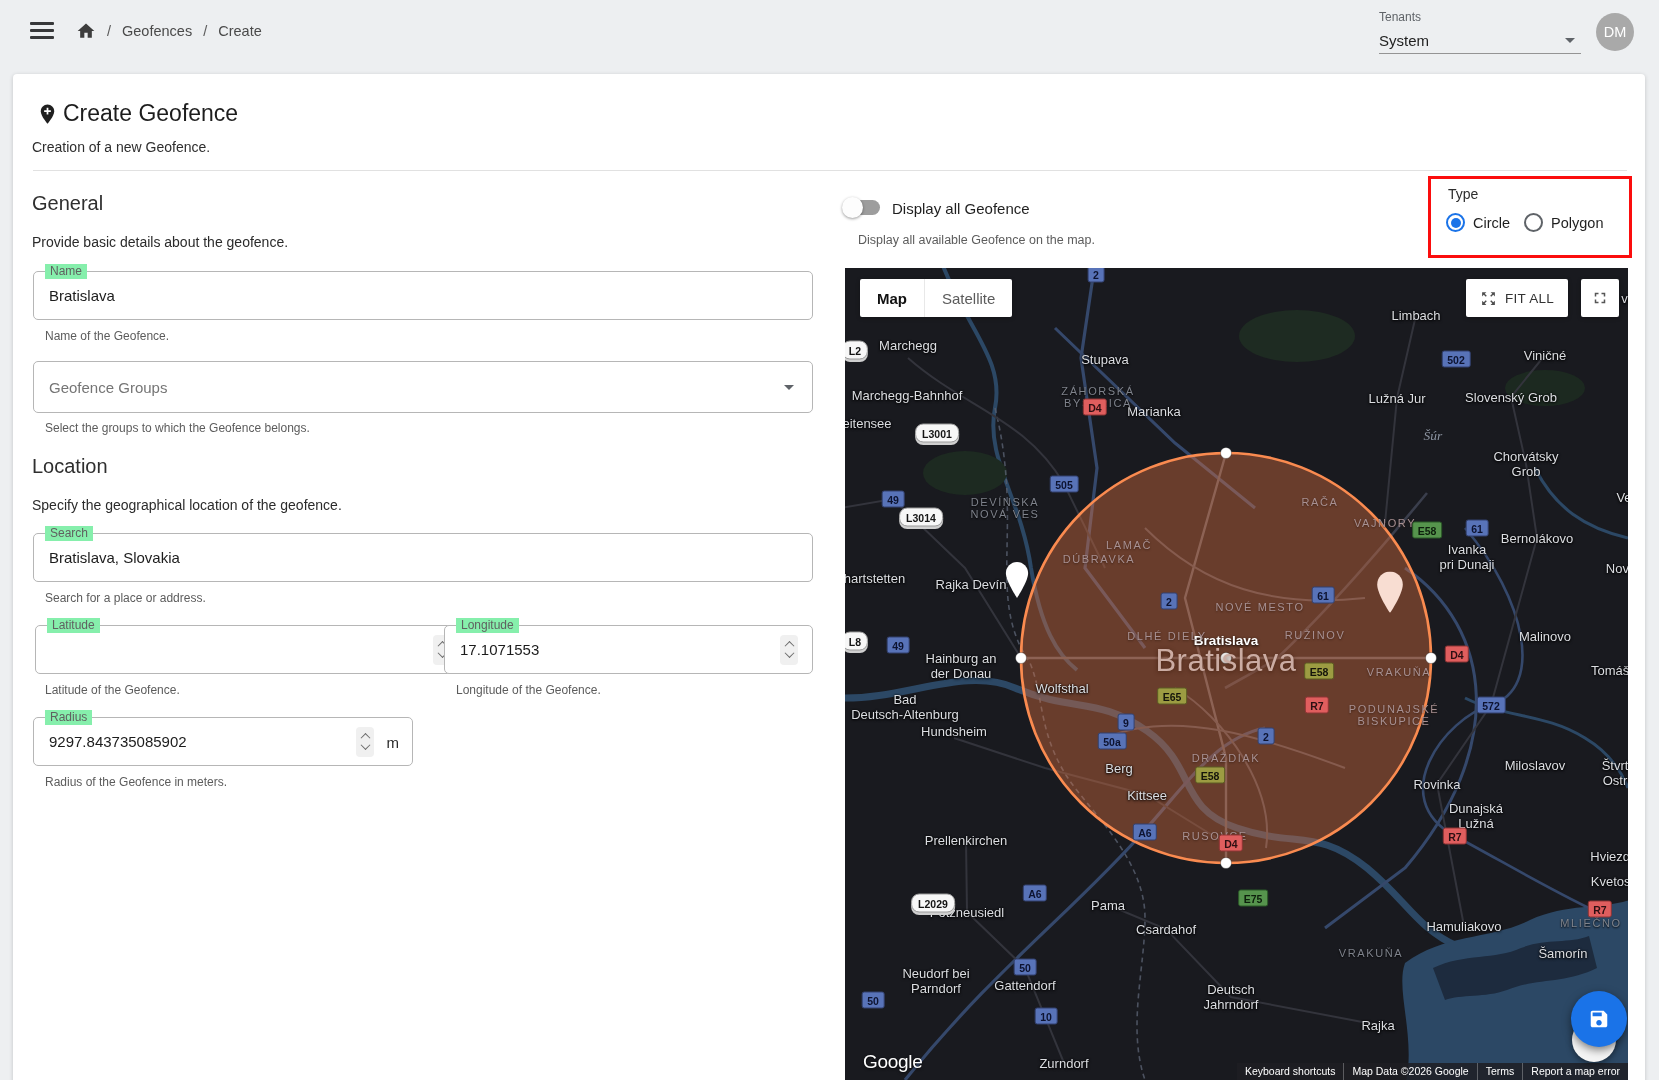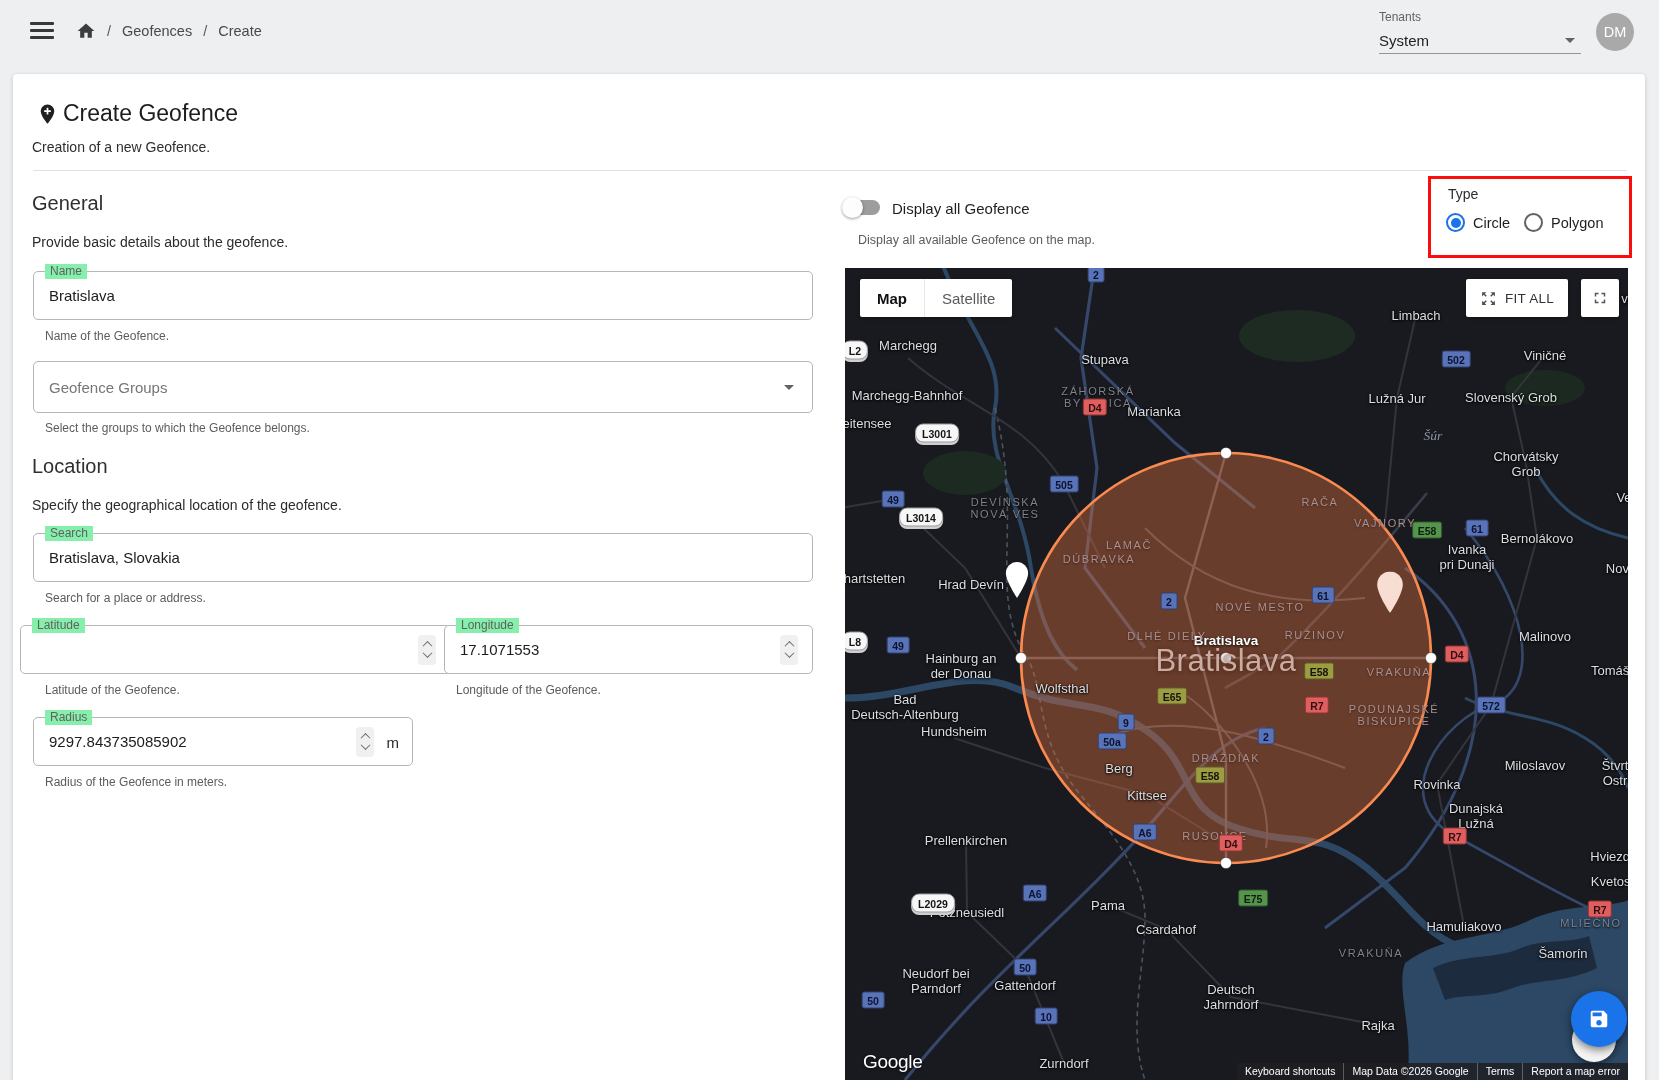--- a/index.html
+++ b/index.html
@@ -164,21 +164,21 @@
 
   <div class="abs sec-h" style="left:32px; top:455px;">Location</div>
   <div class="abs sec-d" style="left:32px; top:497px;">Specify the geographical location of the geofence.</div>
 
   <div class="fld" style="left:33px; top:533px; width:780px; height:49px;">
     <span class="flabel">Search</span>
     <input value="Bratislava, Slovakia" style="">
   </div>
   <div class="helper" style="left:45px; top:591px;">Search for a place or address.</div>
 
-  <div class="fld" style="left:20px; top:625px; width:431px; height:49px;">
+  <div class="fld" style="left:35px; top:625px; width:431px; height:49px;">
     <span class="flabel">Latitude</span>
     <span class="spin" style="right:14px;">
         <b class="up"></b>
         <b class="dn"></b>
       </span>
   </div>
   <div class="helper" style="left:45px; top:683px;">Latitude of the Geofence.</div>
 
   <div class="fld" style="left:444px; top:625px; width:369px; height:49px;">
     <span class="flabel">Longitude</span>
@@ -270,21 +270,21 @@
         <div class="mlbl town" style="left: 571px; top: 47px;">Limbach</div>
         <div class="mlbl town" style="left: 700px; top: 87px;">Viničné</div>
         <div class="mlbl town" style="left: 552px; top: 130px;">Lužná Jur</div>
         <div class="mlbl town" style="left: 666px; top: 129px;">Slovenský Grob</div>
         <div class="mlbl town" style="left: 62px; top: 127px;">Marchegg-Bahnhof</div>
         <div class="mlbl town" style="left: 22px; top: 155px;">eitensee</div>
         <div class="mlbl town" style="left: 309px; top: 143px;">Marianka</div>
         <div class="mlbl nature" style="left: 588px; top: 168px;">Šúr</div>
         <div class="mlbl town" style="left: 681px; top: 196px;">Chorvátsky
 Grob</div>
-        <div class="mlbl town" style="left: 126px; top: 316px;">Hrad Devín</div>
+        <div class="mlbl town" style="left: 126px; top: 316px;">Rajka Devín</div>
         <div class="mlbl town" style="left: 28px; top: 310px;">lhartstetten</div>
         <div class="mlbl town" style="left: 116px; top: 398px;">Hainburg an
 der Donau</div>
         <div class="mlbl town" style="left: 217px; top: 420px;">Wolfsthal</div>
         <div class="mlbl town" style="left: 60px; top: 439px;">Bad
 Deutsch-Altenburg</div>
         <div class="mlbl town" style="left: 109px; top: 463px;">Hundsheim</div>
         <div class="mlbl town" style="left: 274px; top: 500px;">Berg</div>
         <div class="mlbl town" style="left: 302px; top: 527px;">Kittsee</div>
         <div class="mlbl town" style="left: 121px; top: 572px;">Prellenkirchen</div>

